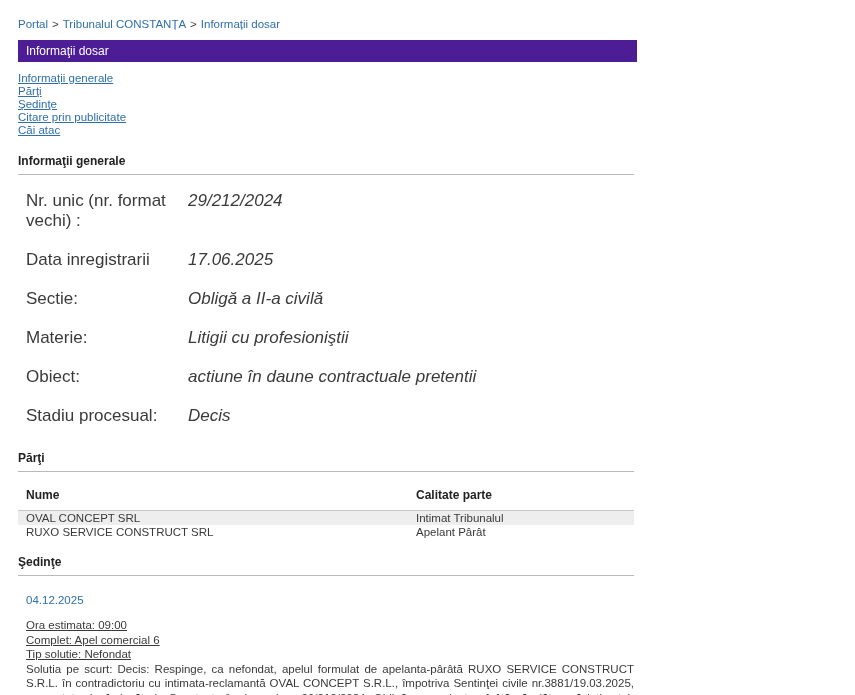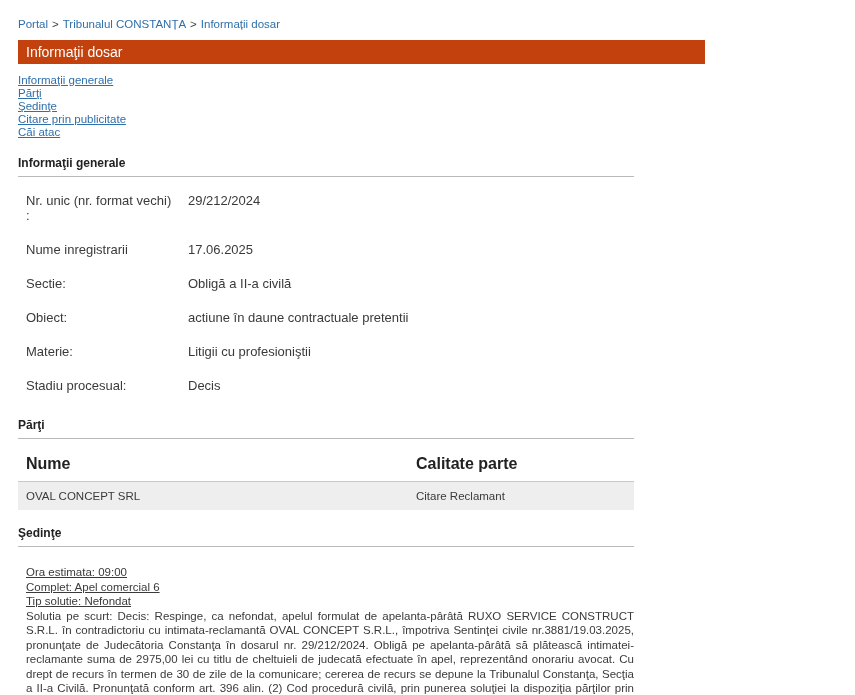--- a/index.html
+++ b/index.html
@@ -34,25 +34,25 @@
   }
   .breadcrumb .sep {
     color: #444;
     margin: 0 4px;
   }
   .breadcrumb .current {
     color: #2f6fab;
   }
   
   .titlebar {
-    background: #c2410c;
+    background: #4c1d95;
     color: #ffffff;
-    font-size: 14px;
+    font-size: 12px;
     padding: 4px 8px;
-    width: 687px;
+    width: 619px;
     margin-bottom: 10px;
   }
   
   .navlinks {
     margin-bottom: 18px;
   }
   .navlinks a {
     display: block;
     color: #2f6fab;
     font-size: 11.5px;
@@ -72,45 +72,45 @@
     width: 616px;
   }
   .section-h.first { margin-top: 6px; }
   
   .info-table {
     border-collapse: collapse;
     width: 616px;
     margin-top: 6px;
   }
   .info-table td {
-    font-size: 13px;
+    font-size: 17px;
     color: #3a3a3a;
     padding: 9.5px 0 9.5px 8px;
     vertical-align: top;
   }
   .info-table td.label { width: 160px; }
-  .info-table td.value { padding-left: 10px; }
+  .info-table td.value { padding-left: 10px; font-style: italic; }
   
   .parties {
     border-collapse: collapse;
     width: 616px;
     margin-top: 10px;
   }
   .parties th {
     text-align: left;
-    font-size: 16px;
+    font-size: 12px;
     font-weight: bold;
     color: #222;
     padding: 6px 8px 8px 8px;
     border-bottom: 1px solid #c8c8c8;
   }
   .parties td {
     font-size: 11.5px;
     color: #3a3a3a;
-    padding: 8px 8px;
+    padding: 1px 8px;
   }
   .parties tr.alt td { background: #eeeeee; }
   .parties th.col-nume, .parties td.col-nume { width: 390px; }
   
   .hearing {
     margin-top: 18px;
     padding-left: 8px;
     width: 616px;
   }
   .hearing-date {
@@ -160,58 +160,63 @@
     </div>
 
     <div class="section-h first">Informaţii generale</div>
     <table class="info-table">
       <tbody>
           <tr>
         <td class="label">Nr. unic (nr. format vechi) :</td>
         <td class="value">29/212/2024</td>
       </tr>
       <tr>
-        <td class="label">Nume inregistrarii</td>
+        <td class="label">Data inregistrarii</td>
         <td class="value">17.06.2025</td>
       </tr>
       <tr>
         <td class="label">Sectie:</td>
         <td class="value">Obligă a II-a civilă</td>
       </tr>
       <tr>
+        <td class="label">Materie:</td>
+        <td class="value">Litigii cu profesioniştii</td>
+      </tr>
+      <tr>
         <td class="label">Obiect:</td>
         <td class="value">actiune în daune contractuale pretentii</td>
-      </tr>
-      <tr>
-        <td class="label">Materie:</td>
-        <td class="value">Litigii cu profesioniştii</td>
       </tr>
       <tr>
         <td class="label">Stadiu procesual:</td>
         <td class="value">Decis</td>
       </tr>
     </tbody>
       </table>
 
     <div class="section-h">Părţi</div>
     <table class="parties">
       <tbody>
           <tr>
         <th class="col-nume">Nume</th>
         <th>Calitate parte</th>
       </tr>
       <tr class="alt">
         <td class="col-nume">OVAL CONCEPT SRL</td>
-        <td>Citare Reclamant</td>
+        <td>Intimat Tribunalul</td>
+      </tr>
+      <tr>
+        <td class="col-nume">RUXO SERVICE CONSTRUCT SRL</td>
+        <td>Apelant Pârât</td>
       </tr>
     </tbody>
       </table>
 
     <div class="section-h">Şedinţe</div>
     <div class="hearing">
+      <div class="hearing-date">04.12.2025</div>
       <div class="hearing-line">Ora estimata: 09:00</div>
       <div class="hearing-line">Complet: Apel comercial 6</div>
       <div class="hearing-line">Tip solutie: Nefondat</div>
       <div class="hearing-solution">Solutia pe scurt: Decis: Respinge, ca nefondat, apelul formulat de apelanta-pârâtă RUXO SERVICE CONSTRUCT S.R.L. în contradictoriu cu intimata-reclamantă OVAL CONCEPT S.R.L., împotriva Sentinţei civile nr.3881/19.03.2025, pronunţate de Judecătoria Constanţa în dosarul nr. 29/212/2024. Obligă pe apelanta-pârâtă să plătească intimatei-reclamante suma de 2975,00 lei cu titlu de cheltuieli de judecată efectuate în apel, reprezentând onorariu avocat. Cu drept de recurs în termen de 30 de zile de la comunicare; cererea de recurs se depune la Tribunalul Constanţa, Secţia a II-a Civilă. Pronunţată conform art. 396 alin. (2) Cod procedură civilă, prin punerea soluţiei la dispoziţia părţilor prin mijlocirea grefei instanţei astăzi, 04.12.2025.</div>
 
     </div>
 
   </div>
   <div class="right-gutter"></div>
 </div>

